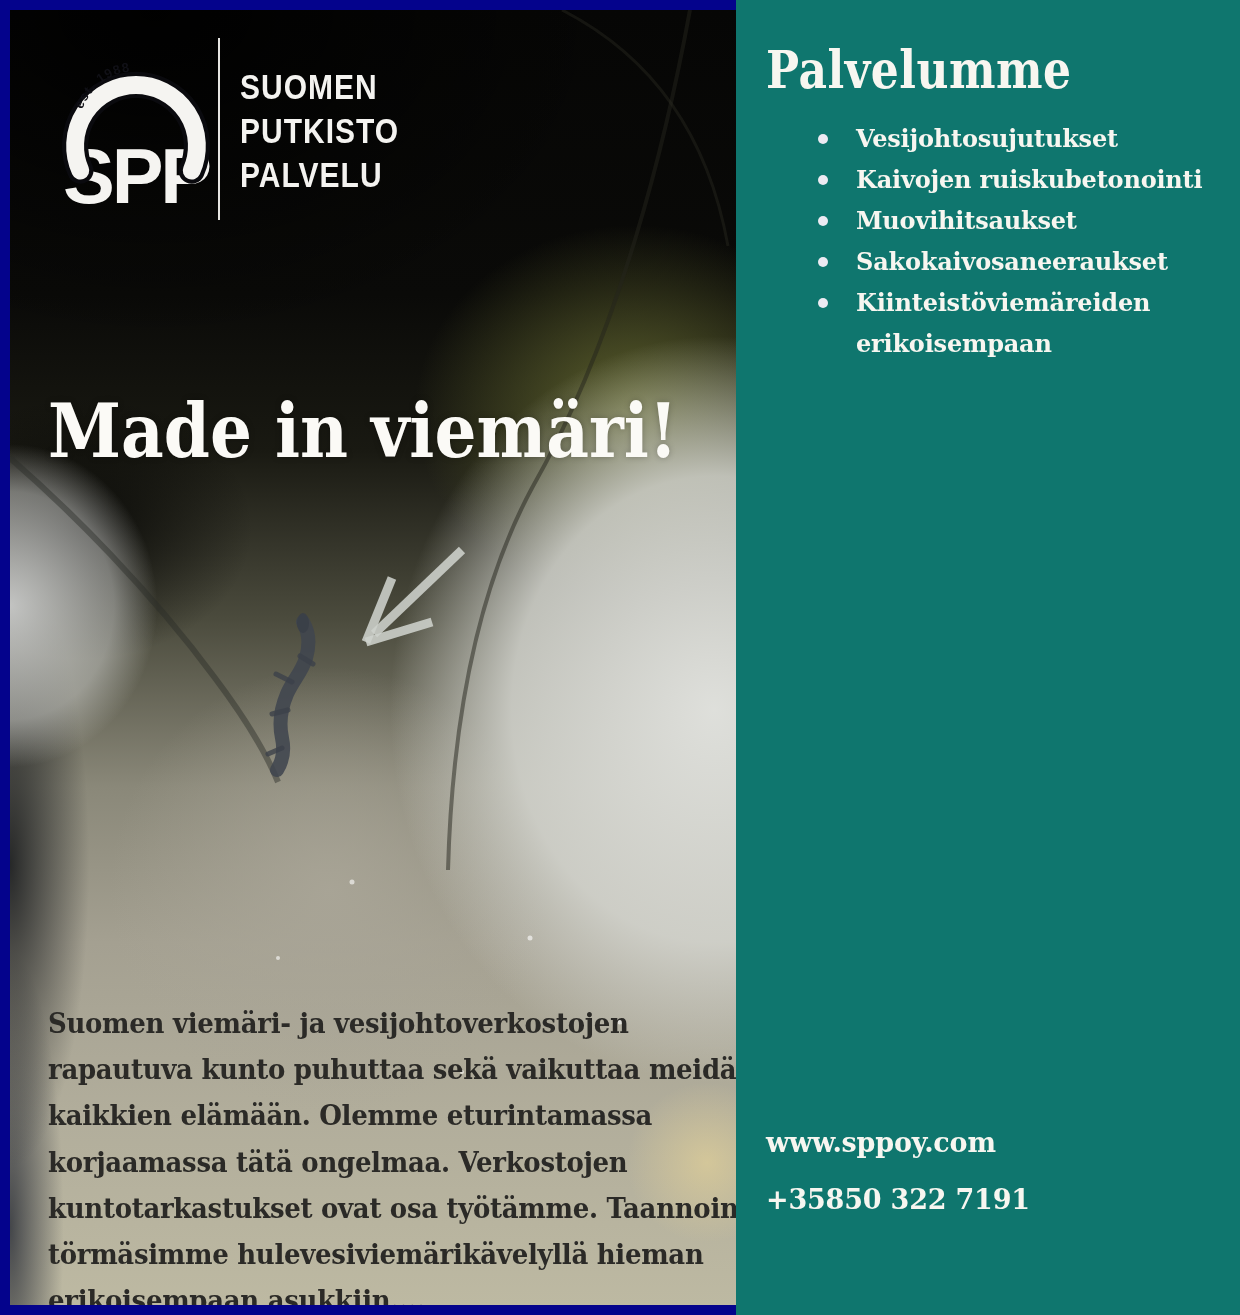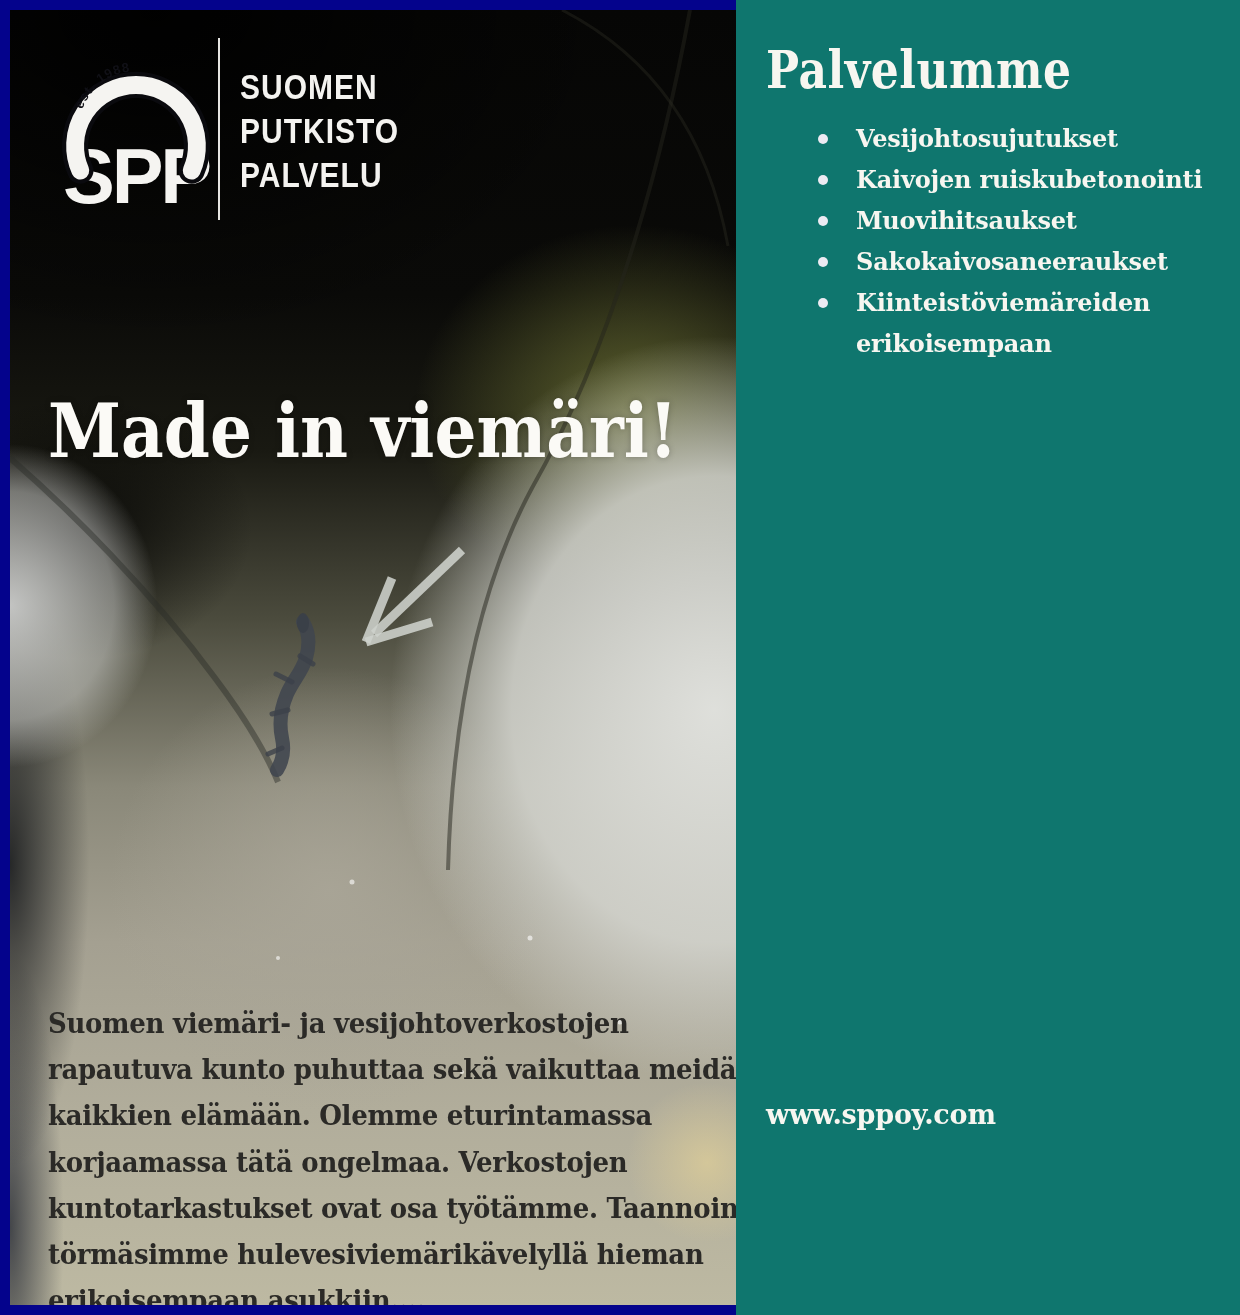--- a/index.html
+++ b/index.html
@@ -65,21 +65,21 @@
     transform:scaleY(1.18);transform-origin:top left;
   }
   .services{list-style:none;margin:16px;padding:0;position:absolute;left:0;top:102px;width:504px;}
   .services li{
     position:relative;padding-left:104px;padding-right:18px;
     font-size:24px;font-weight:bold;line-height:41px;letter-spacing:-0.2px;
   }
   .services li::before{
     content:"";position:absolute;left:66px;top:16px;width:10px;height:10px;border-radius:50%;background:#eceaf2;
   }
-  .contact{position:absolute;left:30px;top:1098px;}
+  .contact{position:absolute;left:30px;top:1126px;}
   .contact .line{font-size:27px;font-weight:bold;line-height:34px;margin-bottom:23px;letter-spacing:-0.2px;}
 </style>
 </head>
 <body>
 
 <div class="frame">
 
   <div class="photo">
 
     <svg class="overlay" viewBox="0 0 726 1295">
@@ -151,16 +151,17 @@
     <ul class="services">
       <li>Vesijohtosujutukset</li>
       <li>Kaivojen ruiskubetonointi</li>
       <li>Muovihitsaukset</li>
       <li>Sakokaivosaneeraukset</li>
       <li>Kiinteistöviemäreiden erikoisempaan</li>
     </ul>
 
     <div class="contact">
       <div class="line">www.sppoy.com</div>
+      <div class="line">+35850 322 7191</div>
     </div>
   </div>
 
 </div>
 
 </body></html>

